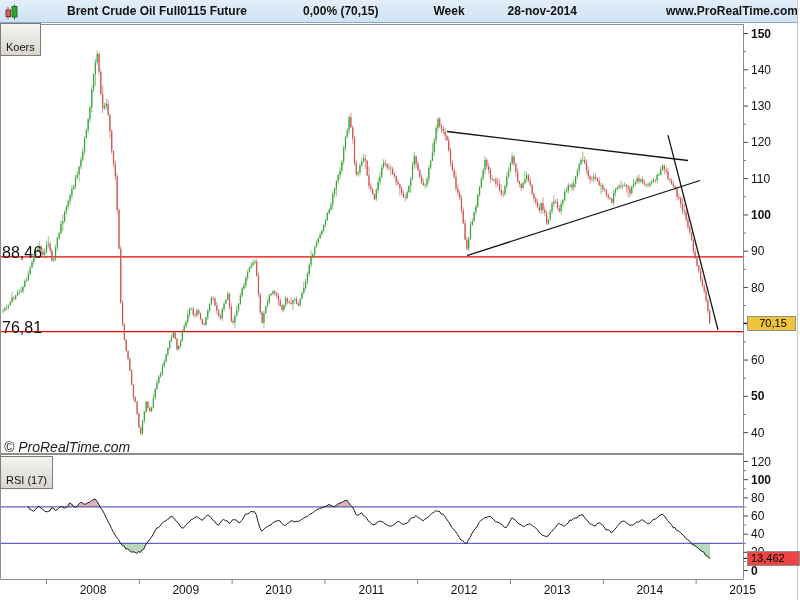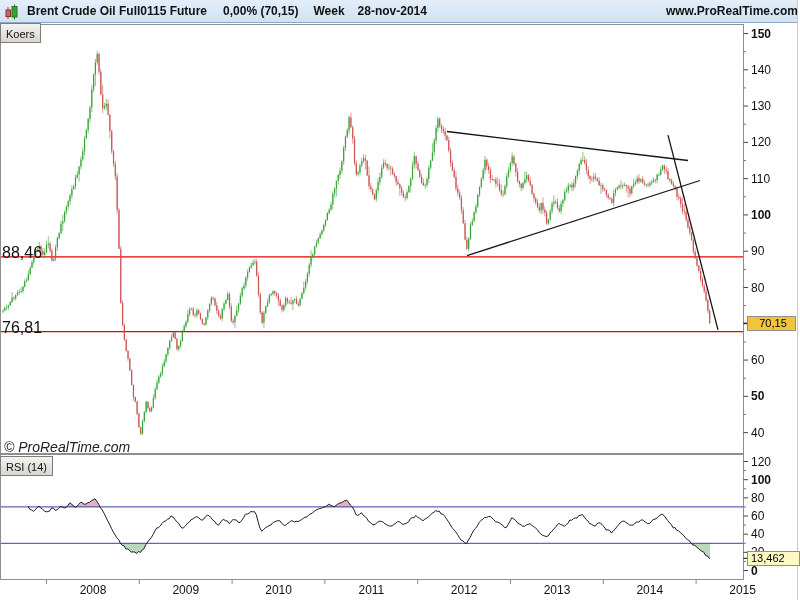--- a/index.html
+++ b/index.html
@@ -1,32 +1,32 @@
 <!DOCTYPE html>
 <html><head>
 <meta charset="utf-8">
 <style>
   html,body{margin:0;padding:0;background:#fff;}
   #app{position:relative;width:800px;height:600px;font-family:"Liberation Sans",sans-serif;background:#fff;overflow:hidden;}
-  .topbar{position:absolute;left:0;top:0;width:798px;height:22px;background:linear-gradient(#e3eef9,#cfe2f3);border-bottom:1px solid #8aa8c8;display:flex;align-items:center;font-size:12px;font-weight:bold;color:#111;}
+  .topbar{position:absolute;left:0;top:0;width:798px;height:22px;background:linear-gradient(#e3eef9,#cfe2f3);border-bottom:1px solid #8aa8c8;display:flex;align-items:center;font-size:12px;font-weight:bold;color:#111;gap:40px;}
   .topbar .seg{white-space:nowrap;}
   .ticon{margin-left:4px;margin-right:6px;}
   .seg.instr{margin-left:2px;}
   .seg.chg{margin-left:16px;}
   .seg.tf{margin-left:15px;}
-  .seg.dt{margin-left:13px;}
+  .seg.dt{margin-left:3px;}
   .seg.site{margin-left:auto;}
-  .tab{position:absolute;background:linear-gradient(#f4f3f0,#d9d6cf);border:1px solid #7c7c7c;color:#111;font-size:11px;padding:4px 5px 2px 5px;z-index:5;}
+  .tab{position:absolute;background:linear-gradient(#f4f3f0,#d9d6cf);border:1px solid #7c7c7c;color:#111;font-size:11px;padding:17px 5px 2px 5px;z-index:5;}
   #koersTab{left:0;top:23px;}
   #rsiTab{left:0;top:456px;}
   .lvlLabel{position:absolute;left:2px;font-size:16px;color:#111;z-index:4;}
   .watermark{position:absolute;left:4px;top:439px;font-size:14px;color:#222;z-index:4;font-style:italic;}
   .pricetag{position:absolute;left:747px;width:44px;height:13px;font-size:11px;line-height:13px;text-align:left;padding-left:3px;color:#000;border:1px solid #8f8f8f;z-index:6;}
   #lastPriceTag{background:#f0c53c;}
-  #rsiValueTag{background:#fef9c3;width:48px;}
+  #rsiValueTag{background:#ef4444;width:48px;}
   svg text{font-family:"Liberation Sans",sans-serif;}
   .axlbl{font-size:12px;fill:#111;}
   .axlbl.b{font-weight:bold;}
   .yrlbl{font-size:12px;fill:#111;}
 </style>
 </head>
 <body>
 
 <div id="app">
 
@@ -38,21 +38,21 @@
       <rect x="8" y="3.5" width="5" height="10.5" fill="#37a337" stroke="#1f7a1f"></rect>
     </svg>
     <span class="seg instr">Brent Crude Oil Full0115 Future</span>
     <span class="seg chg">0,00% (70,15)</span>
     <span class="seg tf">Week</span>
     <span class="seg dt">28-nov-2014</span>
     <span class="seg site">www.ProRealTime.com</span>
   </div>
 
   <div class="tab" id="koersTab">Koers</div>
-  <div class="tab" id="rsiTab">RSI (14)</div>
+  <div class="tab" id="rsiTab">RSI (17)</div>
 
   <div class="lvlLabel" id="lvl0" style="top: 243.798px;">88,46</div>
   <div class="lvlLabel" id="lvl1" style="top: 318.654px;">76,81</div>
 
   <div class="watermark">© ProRealTime.com</div>
 
   <div class="pricetag" id="lastPriceTag" style="top: 316.236px; text-align: center;">70,15</div>
   <div class="pricetag" id="rsiValueTag" style="top: 551.272px;">13,462</div>
 
   <div style="position:absolute;left:0;top:0;">

